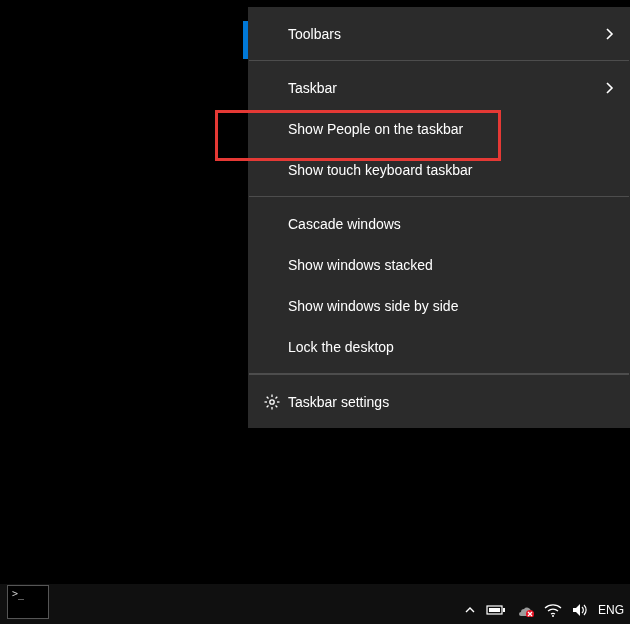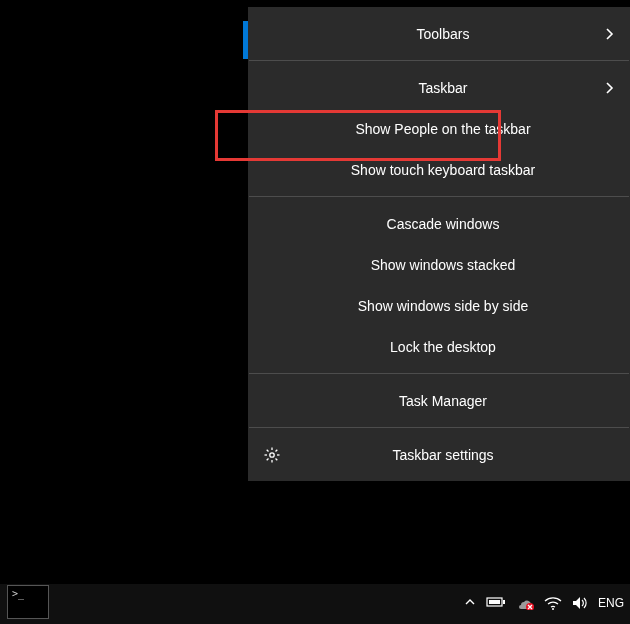--- a/index.html
+++ b/index.html
@@ -1,28 +1,28 @@
 <!DOCTYPE html>
 <html><head>
 <meta charset="utf-8">
 <style>
   html,body{margin:0;padding:0;width:630px;height:624px;background:#000;font-family:"Segoe UI",Arial,sans-serif;overflow:hidden;}
   .desktop{position:relative;width:630px;height:624px;background:#000;}
   
   .taskbar{position:absolute;left:0;bottom:0;width:630px;height:40px;background:#101010;}
   .tb-app{position:absolute;left:7px;bottom:5px;width:40px;height:32px;background:#000;border:1px solid #555;}
   .tb-app .cursor{position:absolute;left:4px;top:3px;color:#ccc;font:10px/10px monospace;}
-  .tray{position:absolute;right:6px;bottom:0;height:28px;display:flex;gap:10px;}
+  .tray{position:absolute;right:6px;bottom:0;height:28px;display:flex;align-items:center;gap:10px;}
   .tray svg{display:block;}
   .tray .lang{color:#fff;font-size:12px;}
   
   .menu{position:absolute;left:248px;top:7px;width:382px;background:#2b2b2b;color:#fff;font-size:14px;}
   .group{padding:6px 0;}
   .sep{height:1px;background:#4d4d4d;margin:0 1px;}
-  .item{display:flex;align-items:center;height:41px;padding:0 16px 0 14px;box-sizing:border-box;position:relative;text-align:center;}
+  .item{display:flex;align-items:center;height:41px;padding:0 16px 0 14px;box-sizing:border-box;position:relative;}
   .item.selected{background:#4d4d4d;}
   .ic{width:20px;display:flex;justify-content:center;align-items:center;flex:0 0 20px;}
   .lbl{flex:1 1 auto;padding-left:6px;}
   .chev{width:16px;flex:0 0 16px;display:flex;justify-content:flex-end;align-items:center;}
   
   .redbox{position:absolute;border:3px solid #e53935;pointer-events:none;}
   
   .bluestrip{position:absolute;left:243px;top:21px;width:6px;height:38px;background:#0078d7;}
 </style>
 </head>
@@ -83,27 +83,20 @@
           <span class="lbl">Show windows side by side</span>
           <span class="chev"></span>
         </div>
         <div class="item">
           <span class="ic"></span>
           <span class="lbl">Lock the desktop</span>
           <span class="chev"></span>
         </div>
       </div>
       <div class="sep"></div>
-      <div class="group">
-        <div class="item">
-          <span class="ic"></span>
-          <span class="lbl">Task Manager</span>
-          <span class="chev"></span>
-        </div>
-      </div>
       <div class="sep"></div>
       <div class="group">
         <div class="item">
           <span class="ic">
             <svg width="16" height="16" viewBox="0 0 16 16">
               <circle cx="8" cy="8" r="2.2" stroke="#fff" stroke-width="1.3" fill="none"></circle>
               <g stroke="#fff" stroke-width="1.3">
                 <line x1="8" y1="0.5" x2="8" y2="3"></line>
                 <line x1="8" y1="13" x2="8" y2="15.5"></line>
                 <line x1="0.5" y1="8" x2="3" y2="8"></line>

